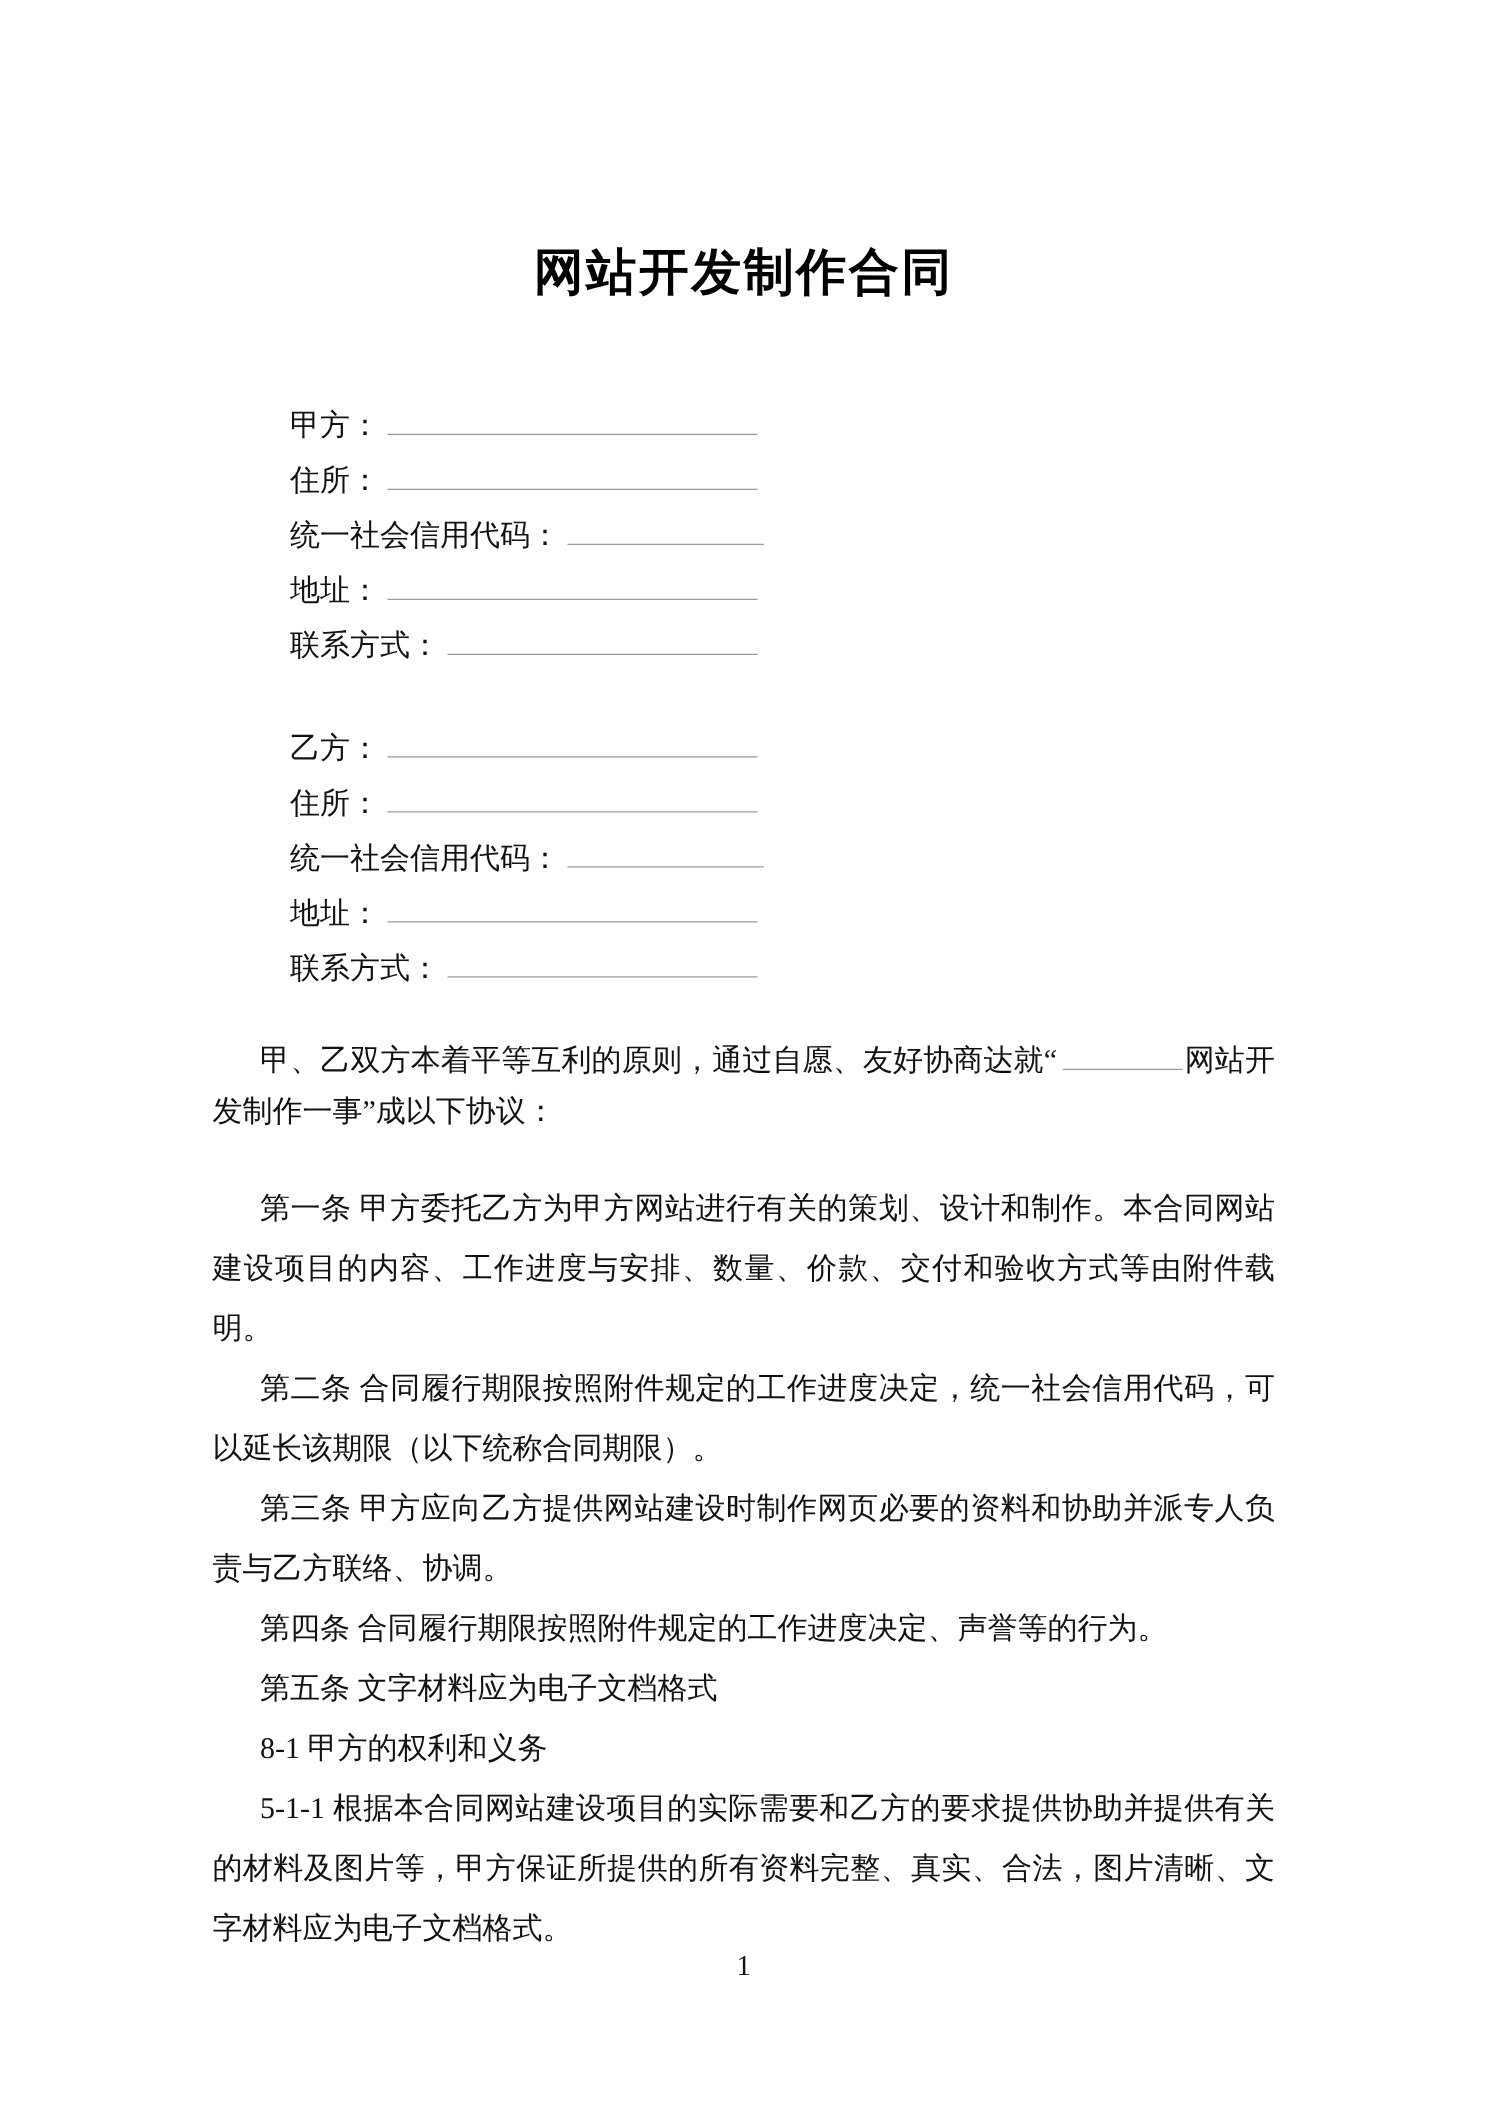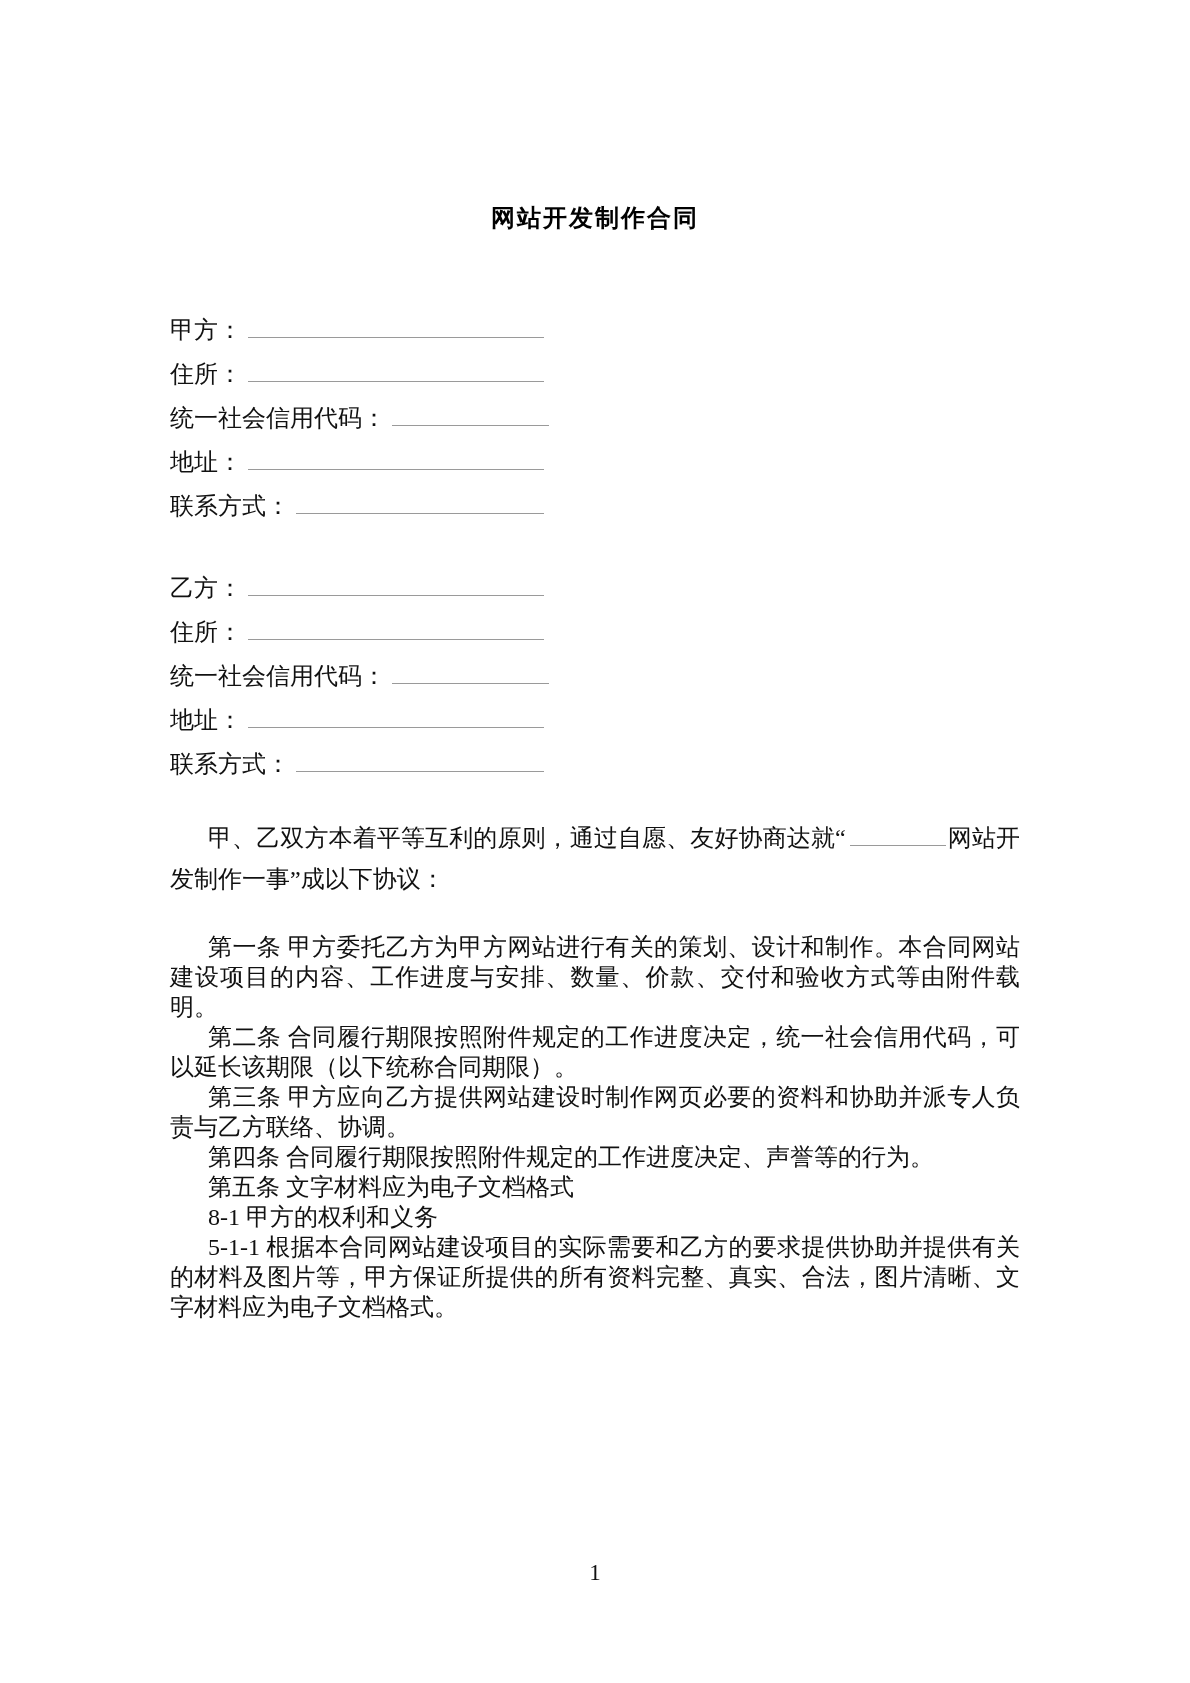--- a/index.html
+++ b/index.html
@@ -14,29 +14,30 @@
     background: #ffffff;
     color: #111111;
     font-family: "Liberation Serif", "DejaVu Serif", serif;
     overflow: hidden;
     box-sizing: border-box;
   }
   .doc {
     padding: 0 170px;
   }
   .doc-title {
-    margin: 16px;
+    margin: 4px;
     padding-top: 186px;
-    font-size: 24px;
+    font-size: 40px;
     font-weight: bold;
     text-align: center;
     letter-spacing: 2px;
     color: #000000;
   }
   .fields {
+    margin-left: 62px;
     font-size: 24px;
   }
   .fields-a { margin-top: 74px; }
   .fields-b { margin-top: 38px; }
   .field-row {
     height: 44px;
     line-height: 44px;
     white-space: nowrap;
   }
   .blank {
@@ -58,21 +59,21 @@
   }
   .intro-para {
     margin-top: 32px;
     line-height: 41px;
     text-indent: 38px;
   }
   .clauses {
     margin-top: 32px;
   }
   .clause {
-    line-height: 30px;
+    line-height: 48px;
     text-indent: 38px;
   }
   .page-number {
     position: absolute;
     left: 0;
     right: 0;
     top: 1560px;
     text-align: center;
     font-size: 23px;
     color: #111111;

